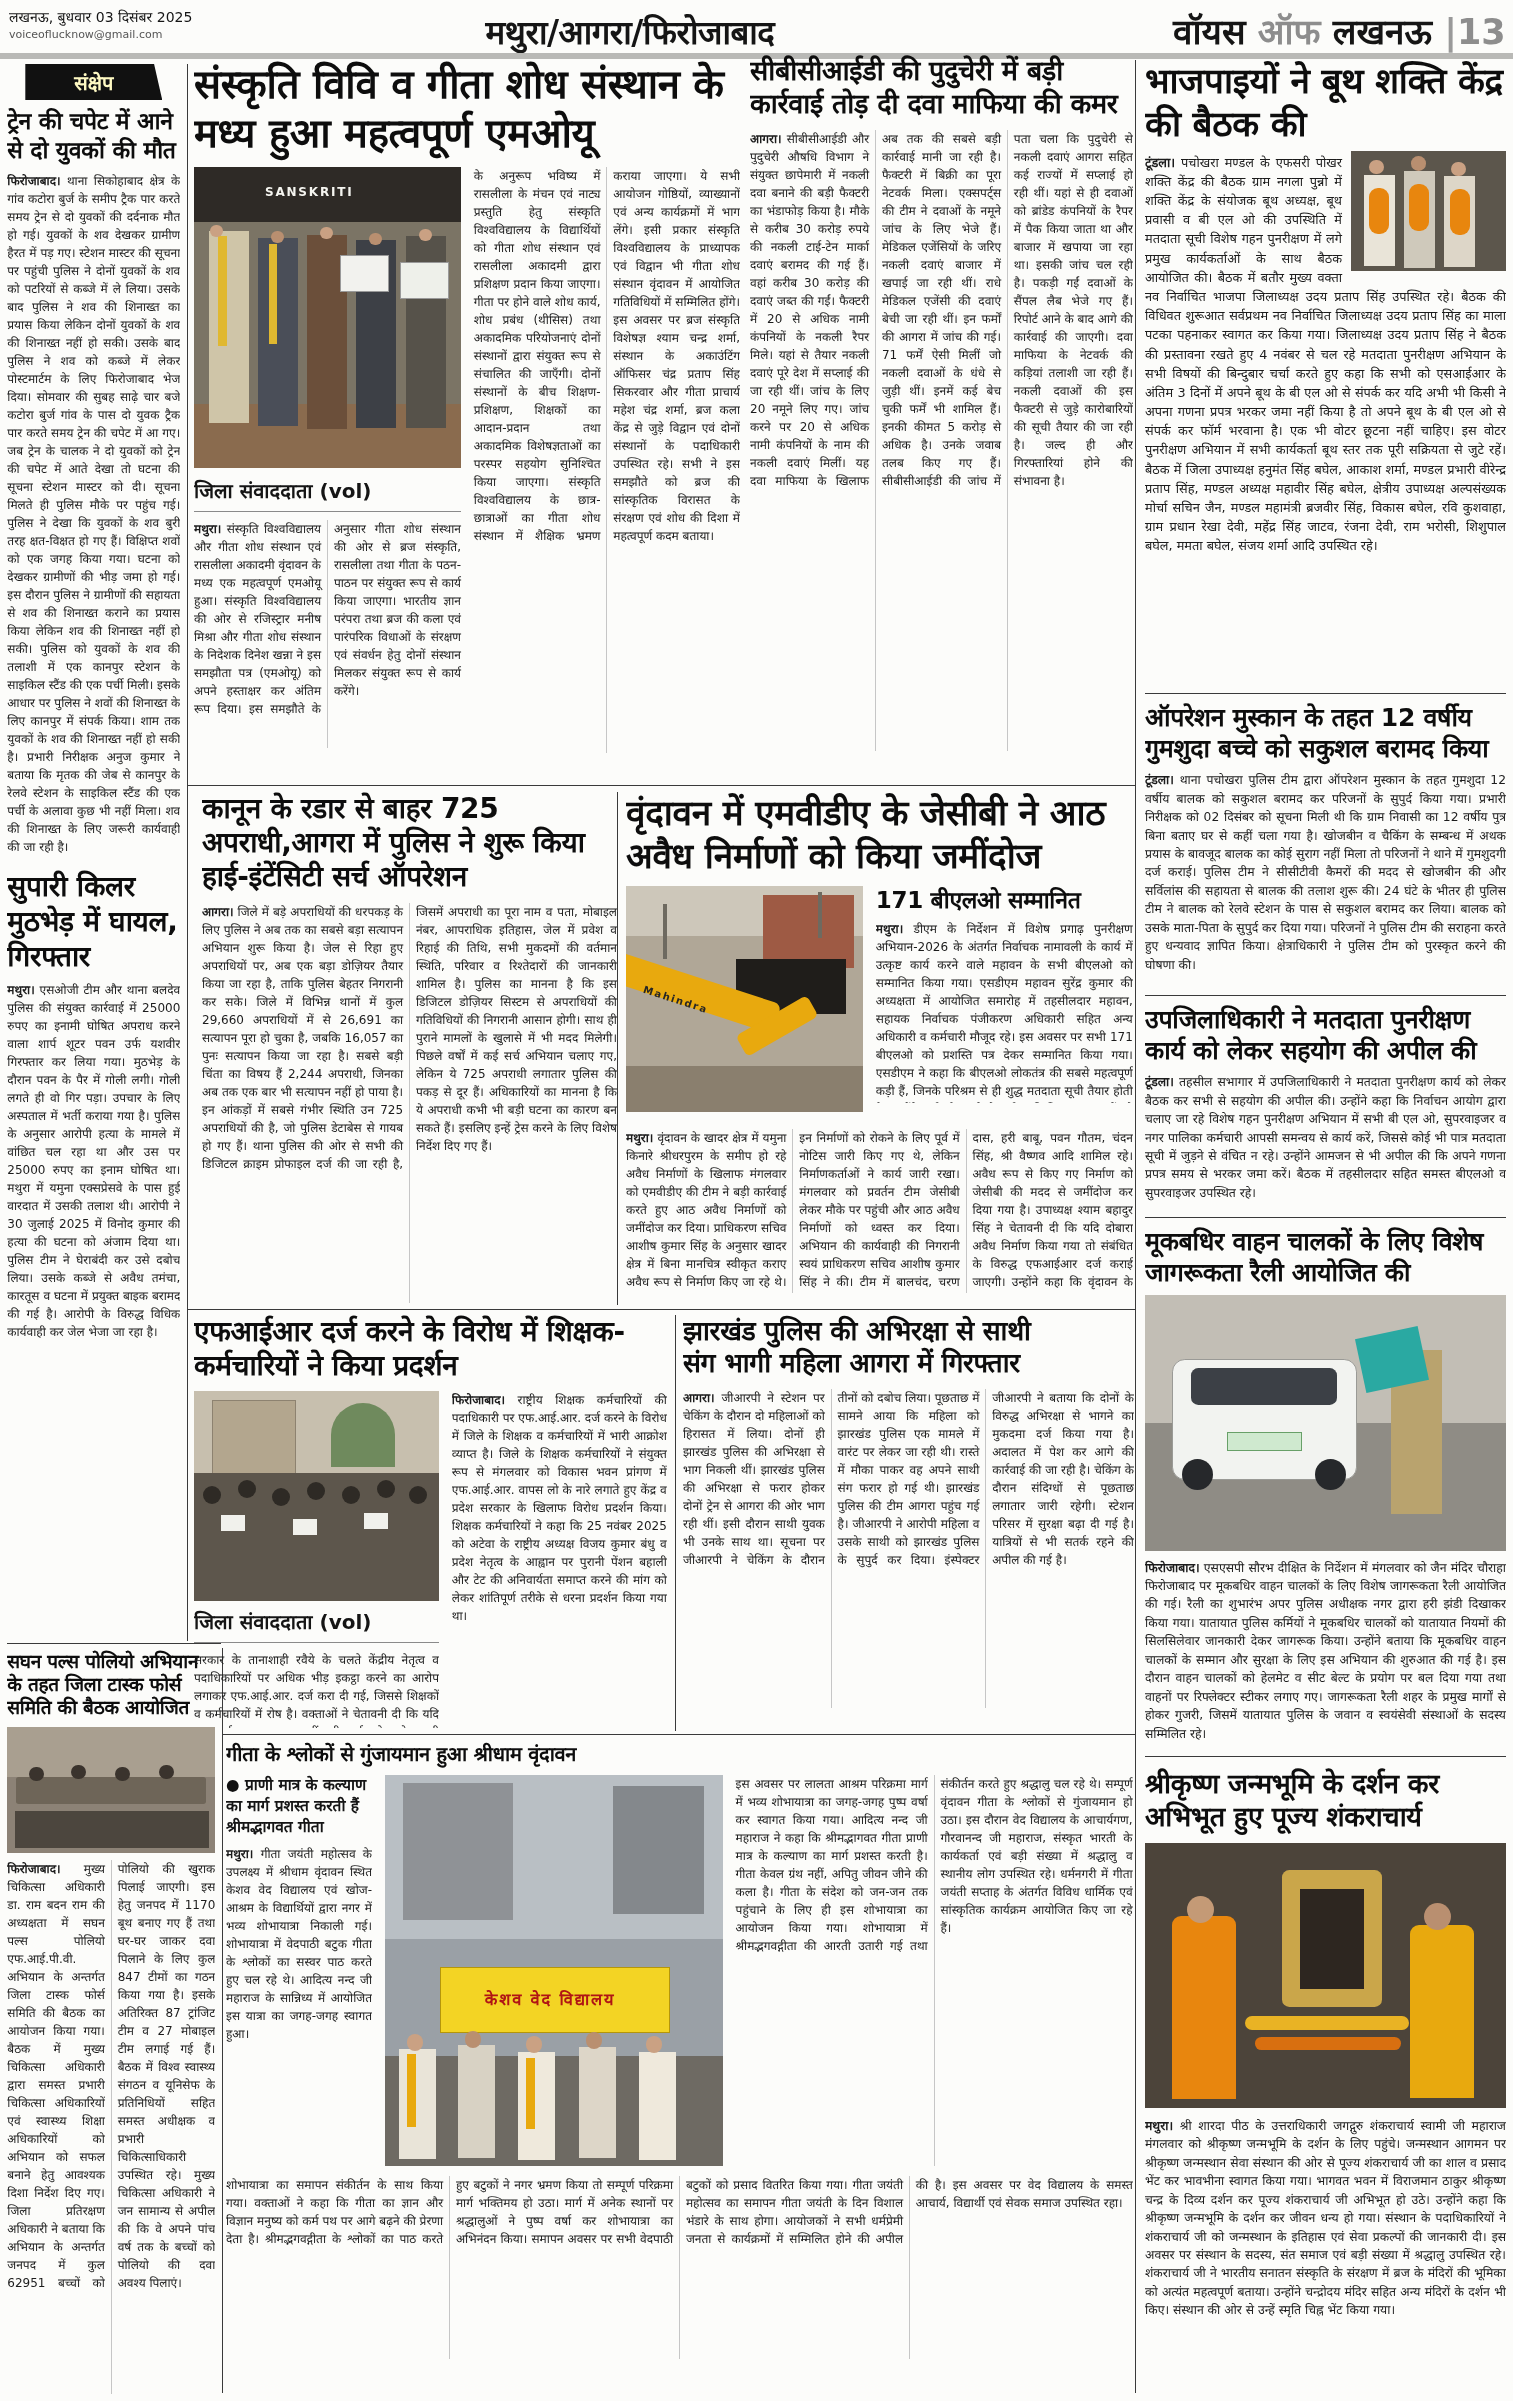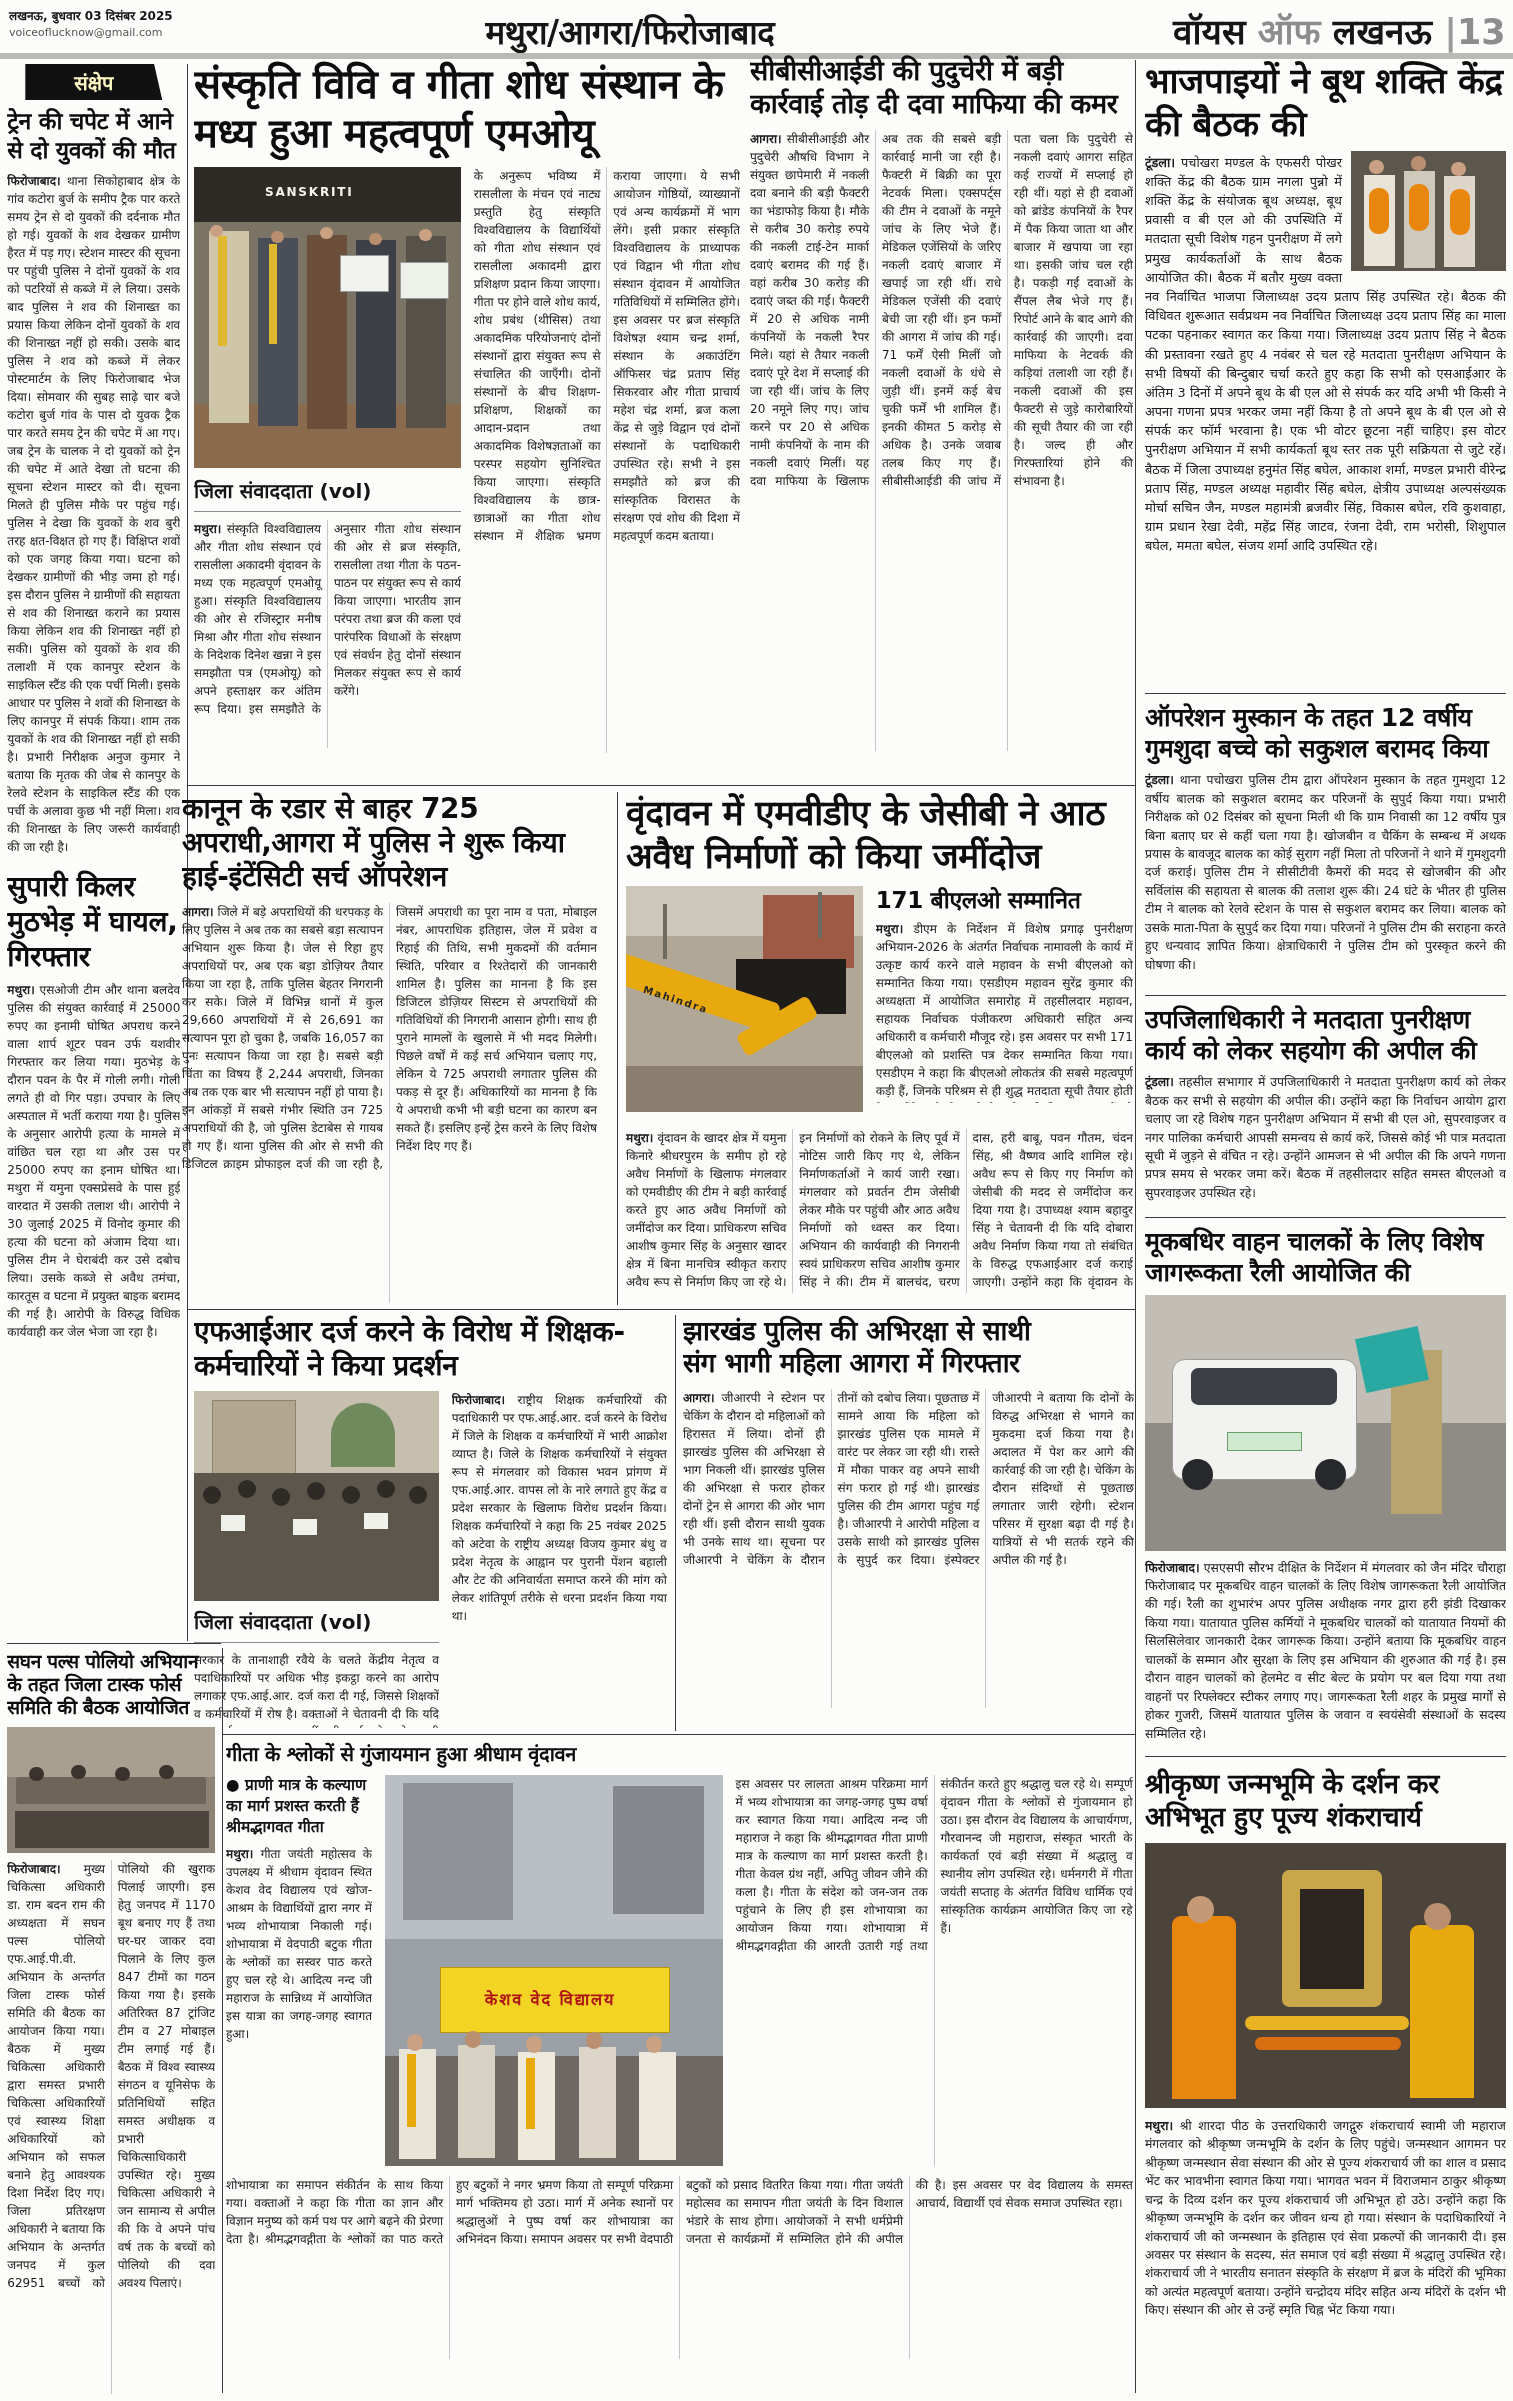--- a/index.html
+++ b/index.html
@@ -13,21 +13,21 @@
   .cols2{columns:2;column-gap:12.8px;column-rule:0.9px solid #c6c6c6;}
   .cols3{columns:3;column-gap:12.8px;column-rule:0.9px solid #c6c6c6;}
   .cols4{columns:4;column-gap:12.8px;column-rule:0.9px solid #c6c6c6;}
   .byline{font-weight:700;font-size:20px;border-bottom:1.8px solid #8a8a8a;padding-bottom:7.3px;margin:9px 0 8.2px;}
   .vrule{position:absolute;width:0.9px;background:#3a3a3a;}
   .hrule{position:absolute;height:0.9px;background:#3a3a3a;}
   .ph{position:relative;overflow:hidden;background:#9b9488;}
   .ph div{position:absolute;}
   .banner-txt{position:absolute;color:#f5f5f0;font-weight:700;letter-spacing:1.8px;}
   
-  #hdr-date{font-size:12px;font-weight:700;}
+  #hdr-date{font-size:14px;font-weight:400;}
   #hdr-mail{font-size:11px;color:#555;margin-top:1.8px;}
   #hdr-section{font-size:33px;font-weight:800;letter-spacing:-0.5px;}
   #masthead{font-size:35px;font-weight:800;white-space:nowrap;}
   #masthead .gray{color:#8d8d8d;}
   #pageno{color:#8d8d8d;font-weight:800;font-size:35px;}
   .graybar{position:absolute;left:0;right:0;height:5.5px;background:#b9b9b6;}
   
   #brief-label{background:#111;color:#fef9c3;font-size:20px;font-weight:800;text-align:center;
                padding:4.6px 0;clip-path:polygon(0 0,94% 0,100% 100%,0 100%);width:137px;margin:0 auto 7.3px;}
   .brief-hl{font-size:23px;line-height:1.25;}
@@ -133,21 +133,21 @@
   </div>
 
   <div class="art" style="left:750px;top:55px;width:383px;height:727px;">
     <div class="hl" style="font-size:27px;">सीबीसीआईडी की पुदुचेरी में बड़ी कार्रवाई तोड़ दी दवा माफिया की कमर</div>
     <div class="body cols3" style="height:621px;margin-top:9px;">
       <b class="dl">आगरा।</b>
       <span>सीबीसीआईडी और पुदुचेरी औषधि विभाग ने संयुक्त छापेमारी में नकली दवा बनाने की बड़ी फैक्टरी का भंडाफोड़ किया है। मौके से करीब 30 करोड़ रुपये की नकली टाई-टेन मार्का दवाएं बरामद की गई हैं। वहां करीब 30 करोड़ की दवाएं जब्त की गईं। फैक्टरी में 20 से अधिक नामी कंपनियों के नकली रैपर मिले। यहां से तैयार नकली दवाएं पूरे देश में सप्लाई की जा रही थीं। जांच के लिए 20 नमूने लिए गए। जांच करने पर 20 से अधिक नामी कंपनियों के नाम की नकली दवाएं मिलीं। यह दवा माफिया के खिलाफ अब तक की सबसे बड़ी कार्रवाई मानी जा रही है। फैक्टरी में बिक्री का पूरा नेटवर्क मिला। एक्सपर्ट्स की टीम ने दवाओं के नमूने जांच के लिए भेजे हैं। मेडिकल एजेंसियों के जरिए नकली दवाएं बाजार में खपाई जा रही थीं। राधे मेडिकल एजेंसी की दवाएं बेची जा रही थीं। इन फर्मों की आगरा में जांच की गई। 71 फर्में ऐसी मिलीं जो नकली दवाओं के धंधे से जुड़ी थीं। इनमें कई बेच चुकी फर्में भी शामिल हैं। इनकी कीमत 5 करोड़ से अधिक है। उनके जवाब तलब किए गए हैं। सीबीसीआईडी की जांच में पता चला कि पुदुचेरी से नकली दवाएं आगरा सहित कई राज्यों में सप्लाई हो रही थीं। यहां से ही दवाओं को ब्रांडेड कंपनियों के रैपर में पैक किया जाता था और बाजार में खपाया जा रहा था। इसकी जांच चल रही है। पकड़ी गईं दवाओं के सैंपल लैब भेजे गए हैं। रिपोर्ट आने के बाद आगे की कार्रवाई की जाएगी। दवा माफिया के नेटवर्क की कड़ियां तलाशी जा रही हैं। नकली दवाओं की इस फैक्टरी से जुड़े कारोबारियों की सूची तैयार की जा रही है। जल्द ही और गिरफ्तारियां होने की संभावना है।</span>
     </div>
   </div>
 
-  <div class="art" style="left:182px;top:792px;width:415px;height:511px;">
+  <div class="art" style="left:202px;top:792px;width:415px;height:511px;">
     <div class="hl" style="font-size:28px;">कानून के रडार से बाहर 725 अपराधी,आगरा में पुलिस ने शुरू किया हाई-इंटेंसिटी सर्च ऑपरेशन</div>
     <div class="body cols2" style="height:402px;margin-top:9px;">
       <b class="dl">आगरा।</b>
       <span>जिले में बड़े अपराधियों की धरपकड़ के लिए पुलिस ने अब तक का सबसे बड़ा सत्यापन अभियान शुरू किया है। जेल से रिहा हुए अपराधियों पर, अब एक बड़ा डोज़ियर तैयार किया जा रहा है, ताकि पुलिस बेहतर निगरानी कर सके। जिले में विभिन्न थानों में कुल 29,660 अपराधियों में से 26,691 का सत्यापन पूरा हो चुका है, जबकि 16,057 का पुनः सत्यापन किया जा रहा है। सबसे बड़ी चिंता का विषय हैं 2,244 अपराधी, जिनका अब तक एक बार भी सत्यापन नहीं हो पाया है। इन आंकड़ों में सबसे गंभीर स्थिति उन 725 अपराधियों की है, जो पुलिस डेटाबेस से गायब हो गए हैं। थाना पुलिस की ओर से सभी की डिजिटल क्राइम प्रोफाइल दर्ज की जा रही है, जिसमें अपराधी का पूरा नाम व पता, मोबाइल नंबर, आपराधिक इतिहास, जेल में प्रवेश व रिहाई की तिथि, सभी मुकदमों की वर्तमान स्थिति, परिवार व रिश्तेदारों की जानकारी शामिल है। पुलिस का मानना है कि इस डिजिटल डोज़ियर सिस्टम से अपराधियों की गतिविधियों की निगरानी आसान होगी। साथ ही पुराने मामलों के खुलासे में भी मदद मिलेगी। पिछले वर्षों में कई सर्च अभियान चलाए गए, लेकिन ये 725 अपराधी लगातार पुलिस की पकड़ से दूर हैं। अधिकारियों का मानना है कि ये अपराधी कभी भी बड़ी घटना का कारण बन सकते हैं। इसलिए इन्हें ट्रेस करने के लिए विशेष निर्देश दिए गए हैं।</span>
     </div>
   </div>
 
   <div class="art" style="left:626px;top:792px;width:507px;height:511px;">
     <div class="hl" style="font-size:35px;">वृंदावन में एमवीडीए के जेसीबी ने आठ अवैध निर्माणों को किया जमींदोज</div>
     <div style="display:flex;gap:12.8px;margin-top:9px;height:235px;">

